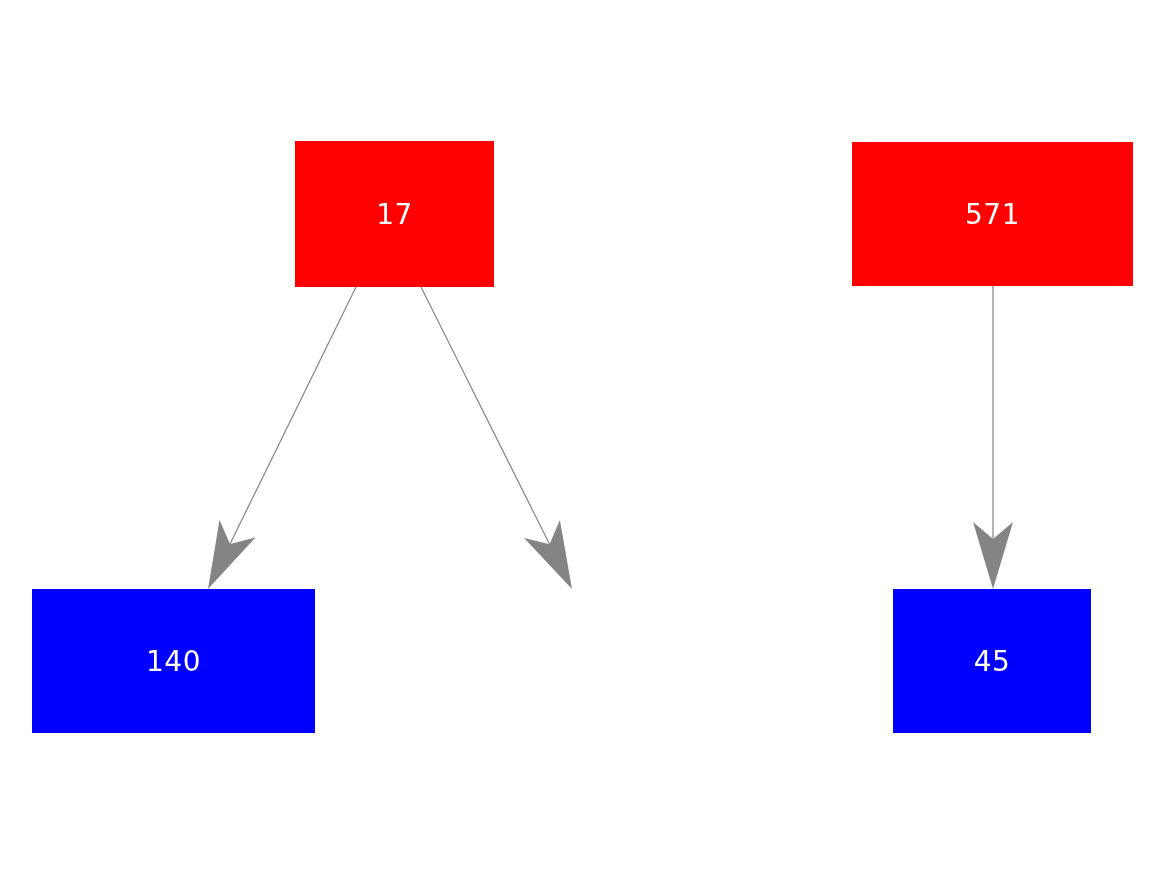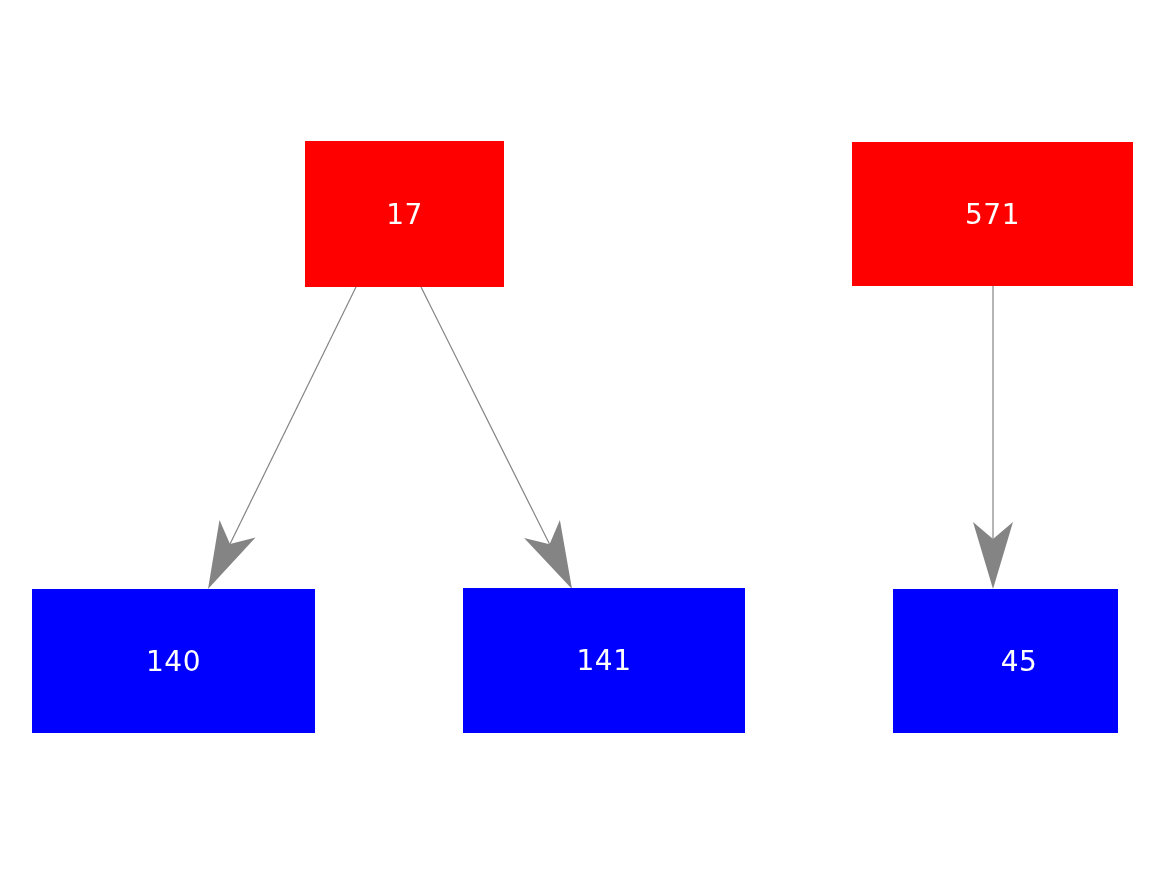--- a/index.html
+++ b/index.html
@@ -29,25 +29,25 @@
     align-items: center;
     justify-content: center;
     color: #ffffff;
     font-size: 28px;
     letter-spacing: 0.5px;
     user-select: none;
   }
   .node-red  { background: #ff0000; }
   .node-blue { background: #0000ff; text-align: right; }
 
-  #node-17  { left: 305px; top: 141px; width: 199px; height: 146px; }
+  #node-17  { left: 295px; top: 141px; width: 199px; height: 146px; }
   #node-393 { left: 852px; top: 142px; width: 281px; height: 144px; }
   #node-140 { left: 32px;  top: 589px; width: 283px; height: 144px; }
   #node-141 { left: 463px; top: 588px; width: 282px; height: 145px; }
-  #node-45  { left: 893px; top: 589px; width: 198px; height: 144px; padding-left: 27px; }
+  #node-45  { left: 893px; top: 589px; width: 198px; height: 144px; }
 
   .edge-line {
     stroke: #848484;
     stroke-width: 1.2;
     fill: none;
   }
   .edge-head {
     fill: #848484;
     stroke: none;
   }
@@ -80,21 +80,18 @@
   </div>
 
   <div class="node node-red" id="node-393">
     <span>571</span>
   </div>
 
   <div class="node node-blue" id="node-140">
     <span>140</span>
   </div>
 
-  <div class="node node-blue" id="node-141">
-    <span>141</span>
-  </div>
 
   <div class="node node-blue" id="node-45">
     <span>45</span>
   </div>
 
 </div>
 
 </body></html>

